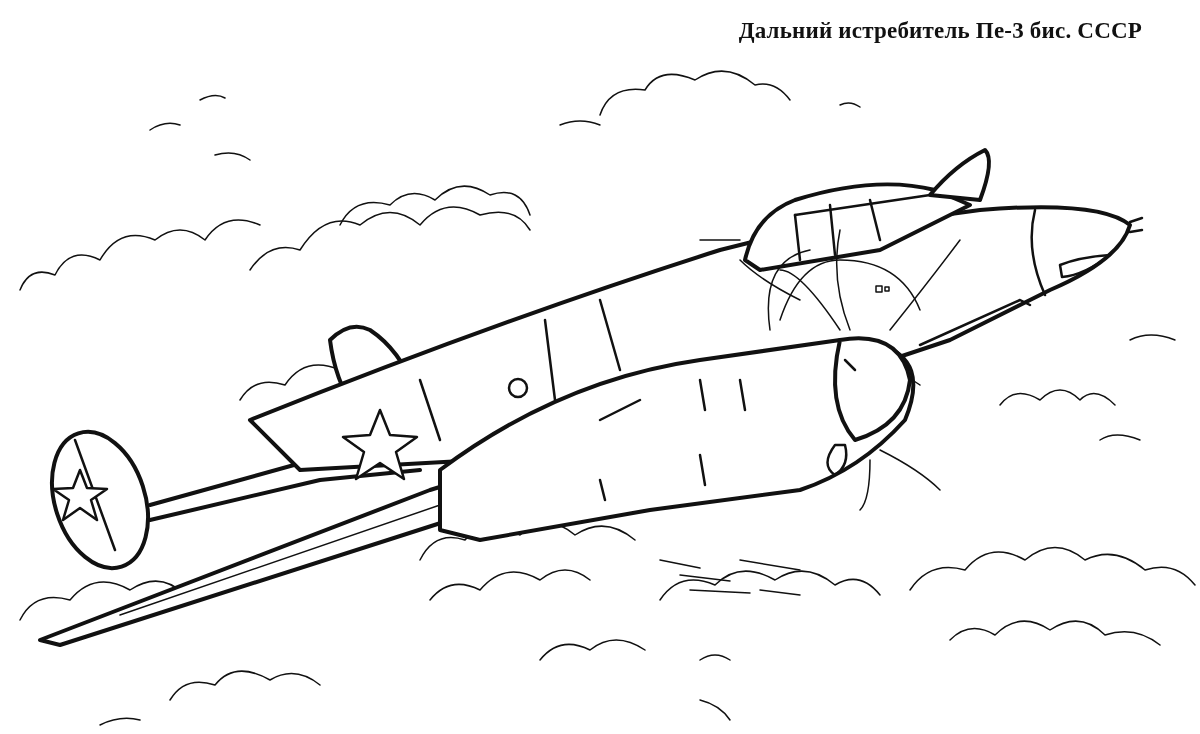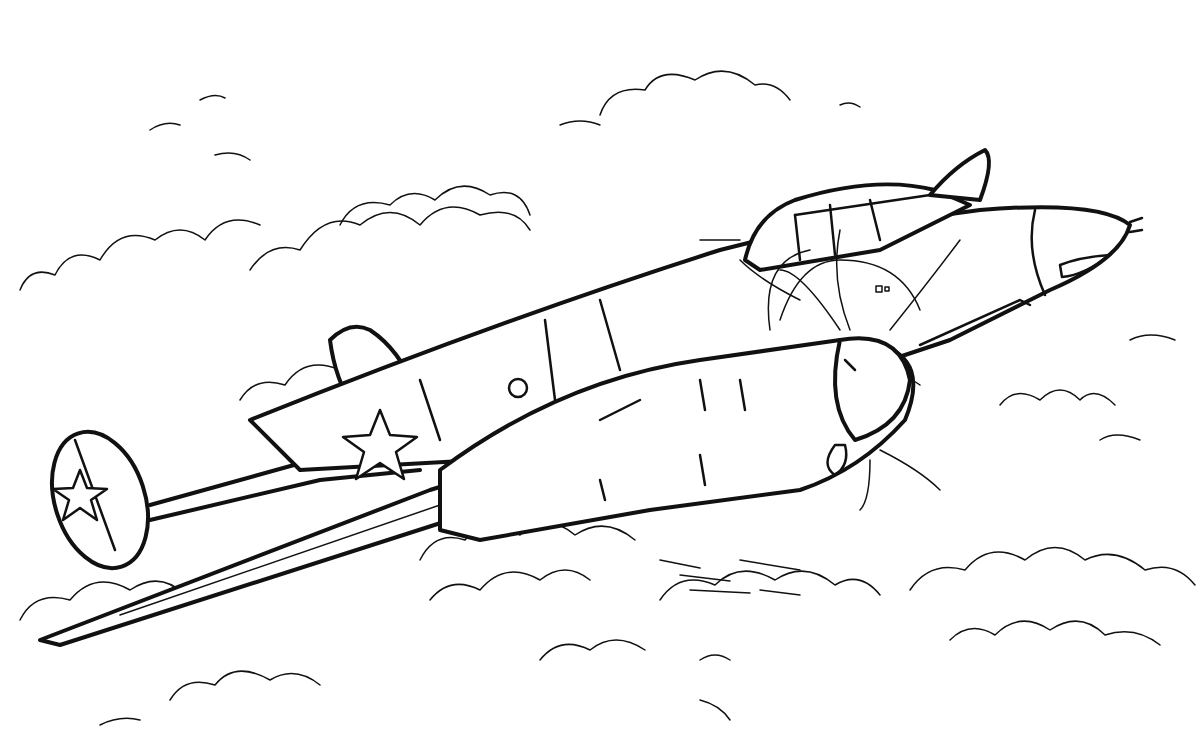--- a/index.html
+++ b/index.html
@@ -13,20 +13,21 @@
   .ln { fill:none; stroke:#111; stroke-linecap:round; stroke-linejoin:round; }
   .thick { stroke-width:4; }
   .med { stroke-width:2.5; }
   .thin { stroke-width:1.5; }
   .fillw { fill:#ffffff; }
 </style>
 </head>
 <body>
 
 <div class="page">
+  <div class="caption">Дальний истребитель Пе-3 бис. СССР</div>
 
   <svg class="art" width="1200" height="734" viewBox="0 0 1200 734">
 
     <g>
       <path class="ln thin" d="M20 290 q10 -25 35 -15 q15 -30 45 -15 q20 -35 55 -20 q25 -20 50 0 q20 -30 55 -15"></path>
       <path class="ln thin" d="M250 270 q20 -30 50 -20 q25 -40 60 -25 q30 -25 60 0 q25 -30 60 -10 q35 -10 50 15"></path>
       <path class="ln thin" d="M340 225 q15 -30 50 -20 q20 -20 45 -5 q25 -25 55 -5 q30 -10 40 20"></path>
       <path class="ln thin" d="M600 115 q10 -30 45 -25 q15 -25 50 -10 q30 -20 60 5 q20 -5 35 15"></path>
       <path class="ln thin" d="M150 130 q15 -10 30 -5"></path>
       <path class="ln thin" d="M200 100 q15 -8 25 -2"></path>

